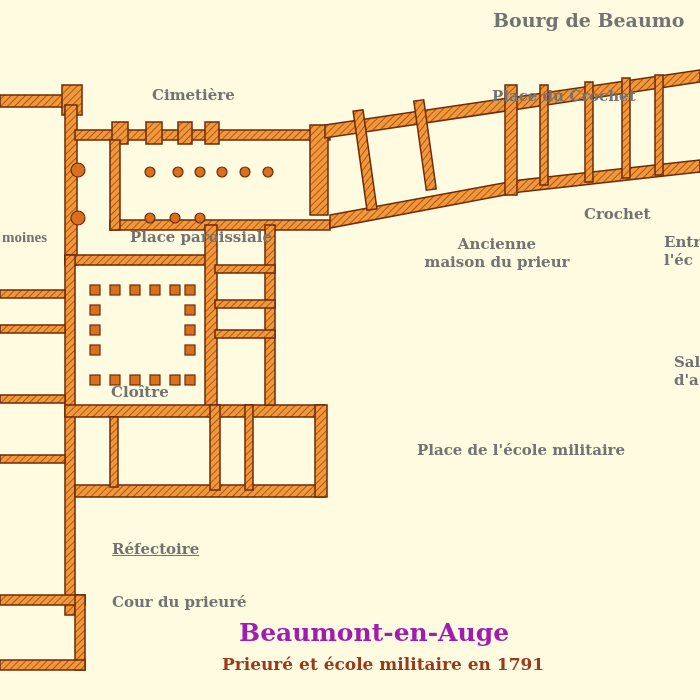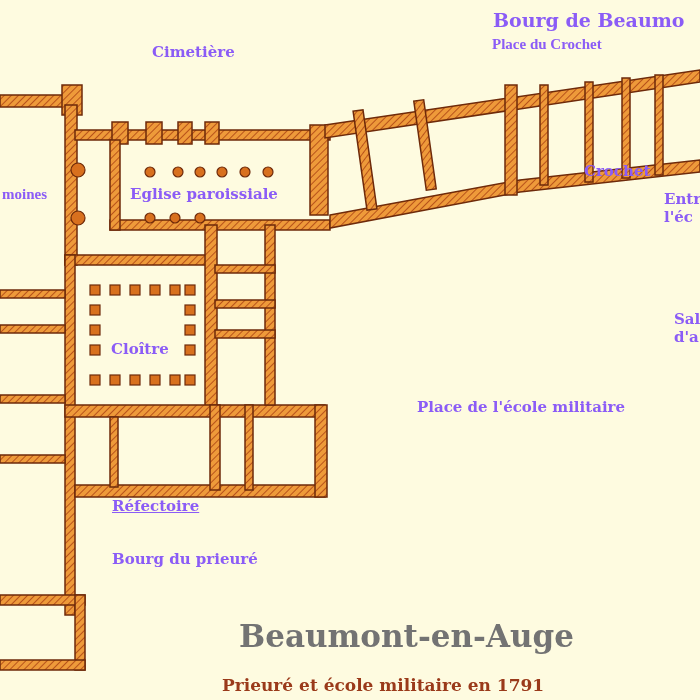--- a/index.html
+++ b/index.html
@@ -2,28 +2,28 @@
 <html><head>
 <meta charset="utf-8">
 <style>
   html, body { margin: 0; padding: 0; }
   body { width: 700px; height: 700px; overflow: hidden; background: #fefbe0; position: relative; }
   .map { position: absolute; left: 0; top: 0; width: 700px; height: 700px; }
   .label {
     position: absolute;
     font-family: "DejaVu Serif", "Liberation Serif", serif;
     font-weight: bold;
-    color: #8b5cf6;
+    color: #737373;
     white-space: nowrap;
     line-height: 1.2;
   }
-  .l-sm { font-size: 15px; }
+  .l-sm { font-size: 15px; margin-top: 43px; }
   .l-lg { font-size: 19px; }
-  .l-title { font-size: 31px; color: #737373; }
-  .l-sub { font-size: 17px; color: #9a3a1a; margin-top: 21px; }
+  .l-title { font-size: 25px; color: #a21caf; }
+  .l-sub { font-size: 17px; color: #9a3a1a; }
   .center { text-align: center; }
 </style>
 </head>
 <body>
 
 <svg class="map" viewBox="0 0 700 700" xmlns="http://www.w3.org/2000/svg">
   <defs>
     <pattern id="hatch" patternUnits="userSpaceOnUse" width="5" height="5" patternTransform="rotate(45)">
       <rect width="5" height="5" fill="#ee9a3a"></rect>
       <line x1="0" y1="0" x2="0" y2="5" stroke="#b8521a" stroke-width="2"></line>
@@ -112,33 +112,35 @@
       <circle cx="268" cy="172" r="5"></circle>
     <circle cx="150" cy="218" r="5"></circle>
       <circle cx="175" cy="218" r="5"></circle>
       <circle cx="200" cy="218" r="5"></circle>
     <circle cx="78" cy="170" r="7"></circle>
       <circle cx="78" cy="218" r="7"></circle>
   </g>
 </svg>
 
 <div class="label l-lg" style="left:493px;top:9px;">Bourg de Beaumo</div>
-<div class="label l-sm" style="left:492px;top:35px;font-family:Liberation Serif, serif;">Place du Crochet</div>
+<div class="label l-sm" style="left:492px;top:44px;">Place du Crochet</div>
 <div class="label l-sm" style="left:152px;top:43px;">Cimetière</div>
 <div class="label l-sm" style="left:2px;top:185px;font-family:Liberation Serif, serif;">moines</div>
-<div class="label l-sm" style="left:130px;top:185px;">Eglise paroissiale</div>
+<div class="label l-sm" style="left:130px;top:185px;">Place paroissiale</div>
 <div class="label l-sm" style="left:584px;top:162px;">Crochet</div>
 <div class="label l-sm center" style="left:416px;top:192px;width:162px;">
+  <div>Ancienne</div>
+  <div>maison du prieur</div>
 </div>
 <div class="label l-sm" style="left:664px;top:190px;">
   <div>Entr</div>
   <div>l'éc</div>
 </div>
 <div class="label l-sm" style="left:674px;top:310px;">
   <div>Sal</div>
   <div>d'a</div>
 </div>
 <div class="label l-sm" style="left:111px;top:340px;">Cloître</div>
 <div class="label l-sm" style="left:417px;top:398px;">Place de l'école militaire</div>
 <div class="label l-sm" style="left:112px;top:497px;text-decoration:underline;">Réfectoire</div>
-<div class="label l-sm" style="left:112px;top:550px;">Bourg du prieuré</div>
+<div class="label l-sm" style="left:112px;top:550px;">Cour du prieuré</div>
 <div class="label l-title" style="left:239px;top:618px;">Beaumont-en-Auge</div>
 <div class="label l-sub" style="left:222px;top:654px;">Prieuré et école militaire en 1791</div>
 
 </body></html>

